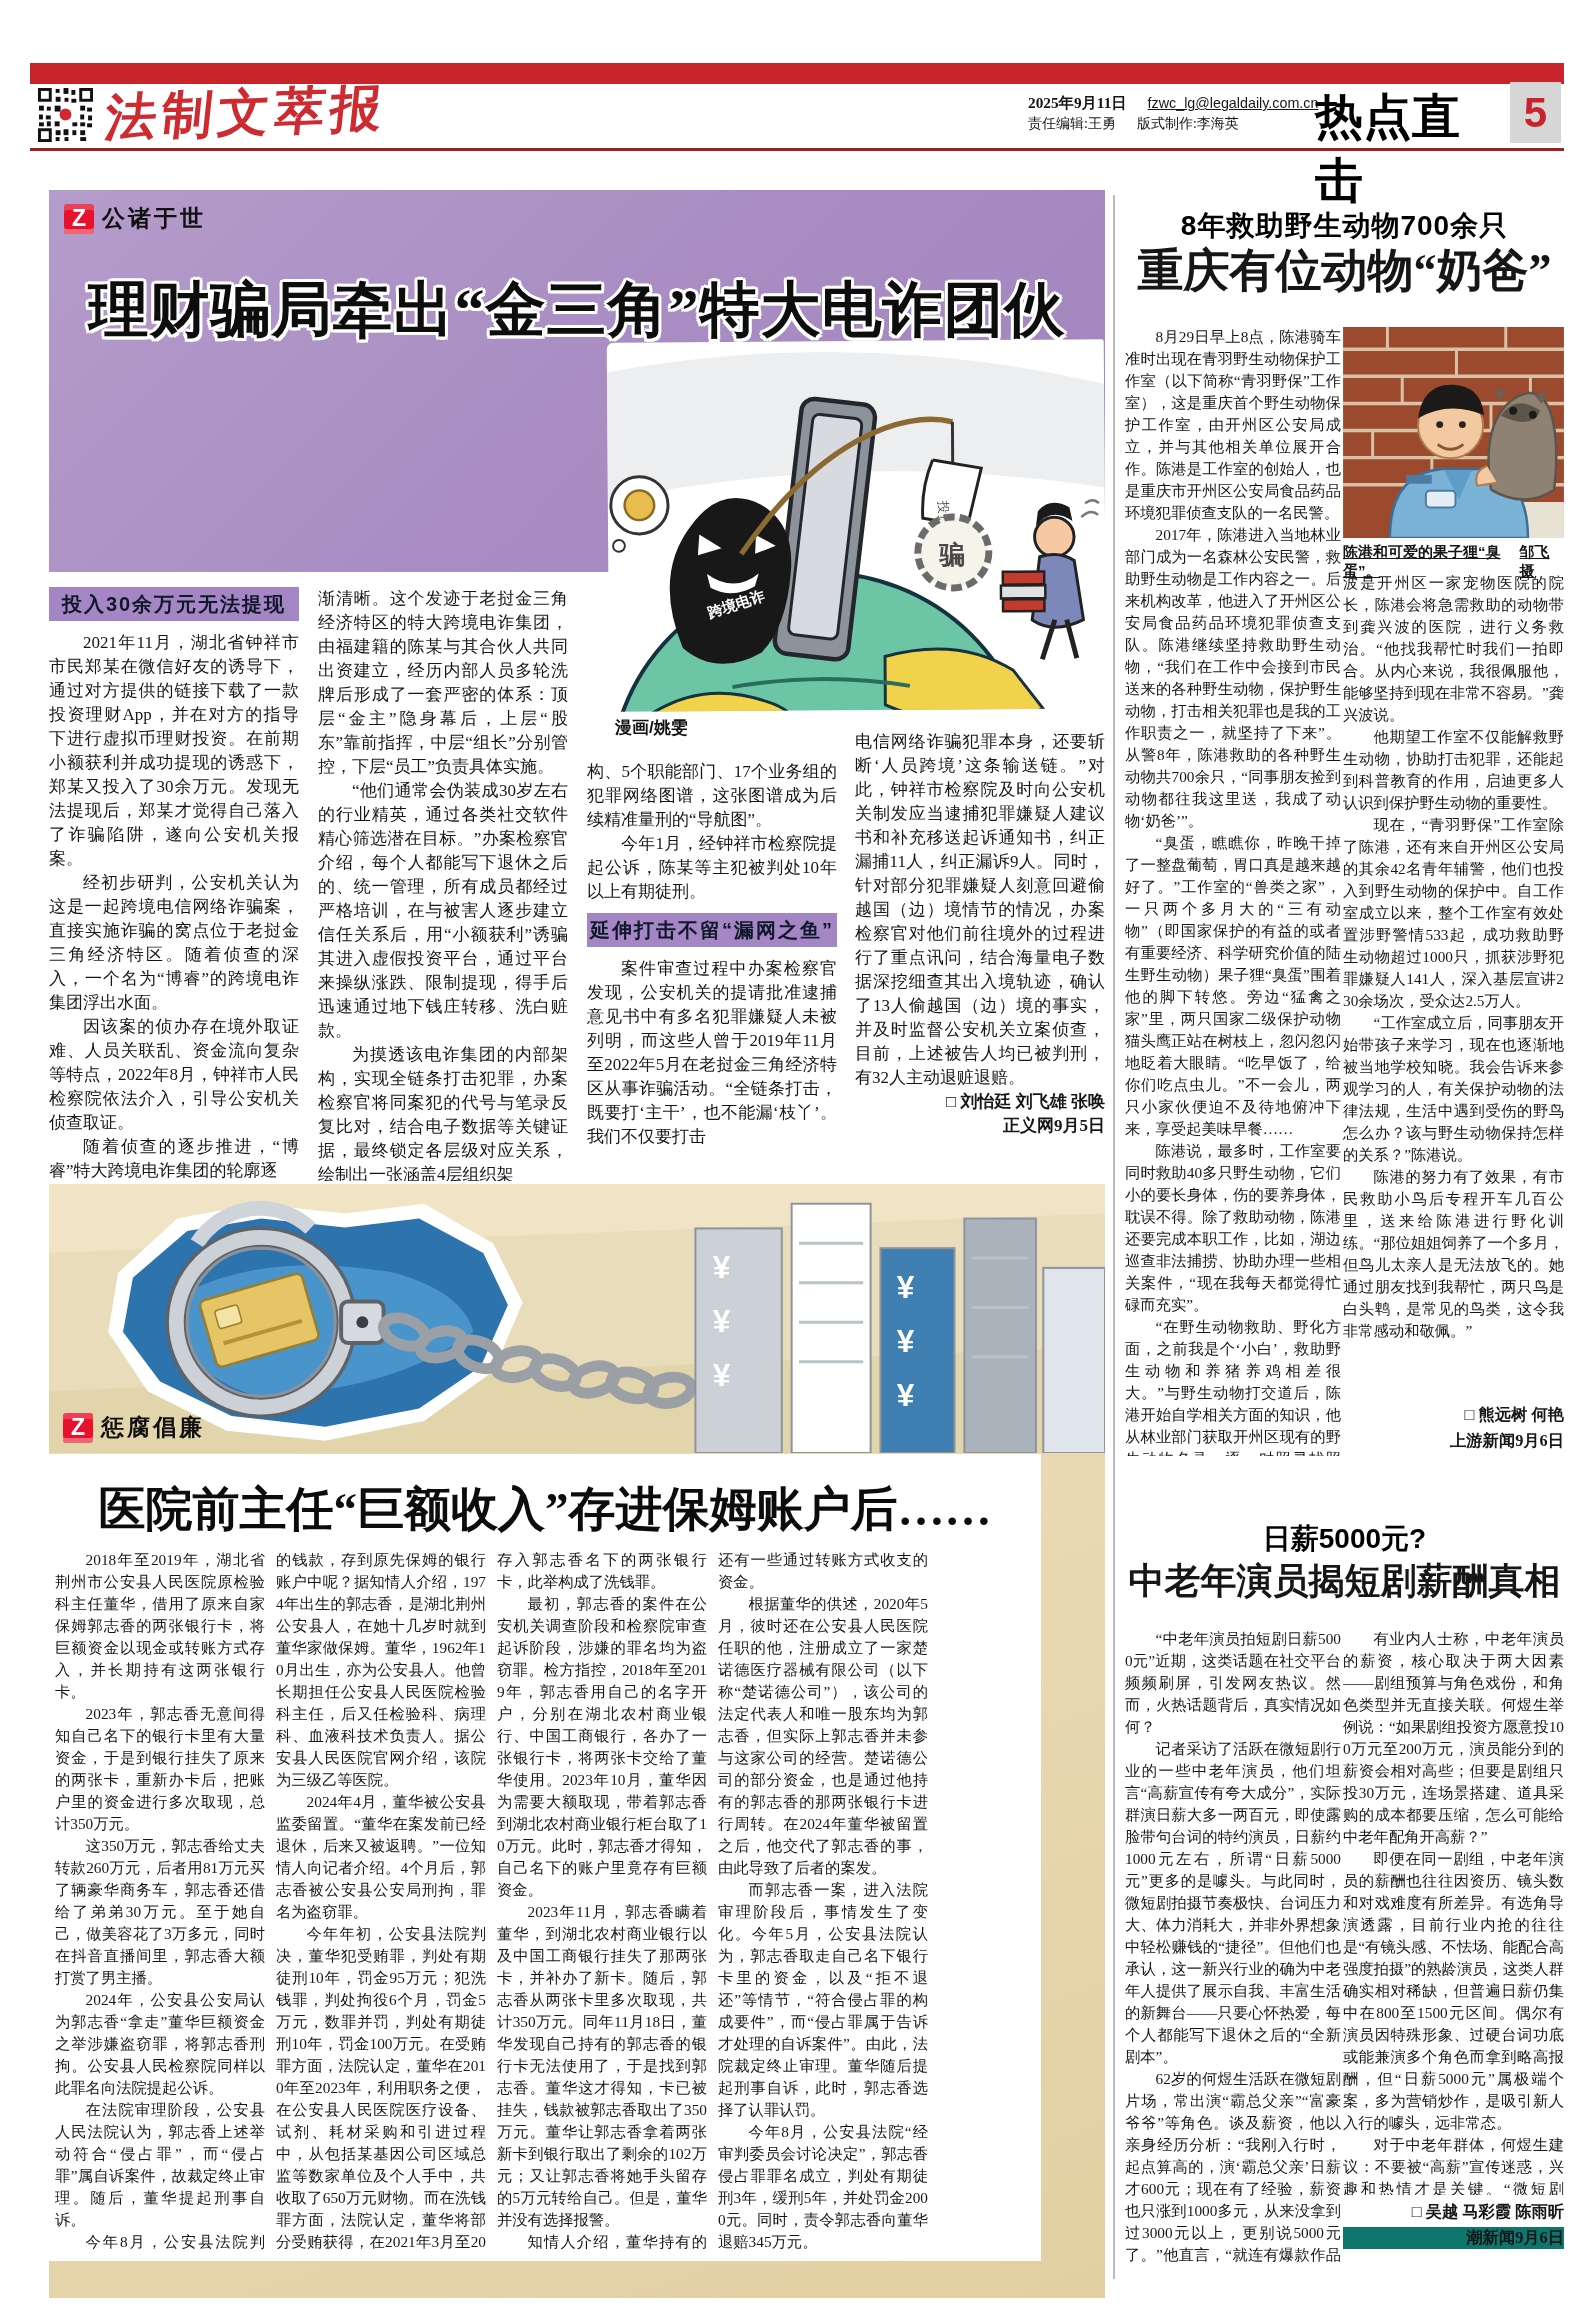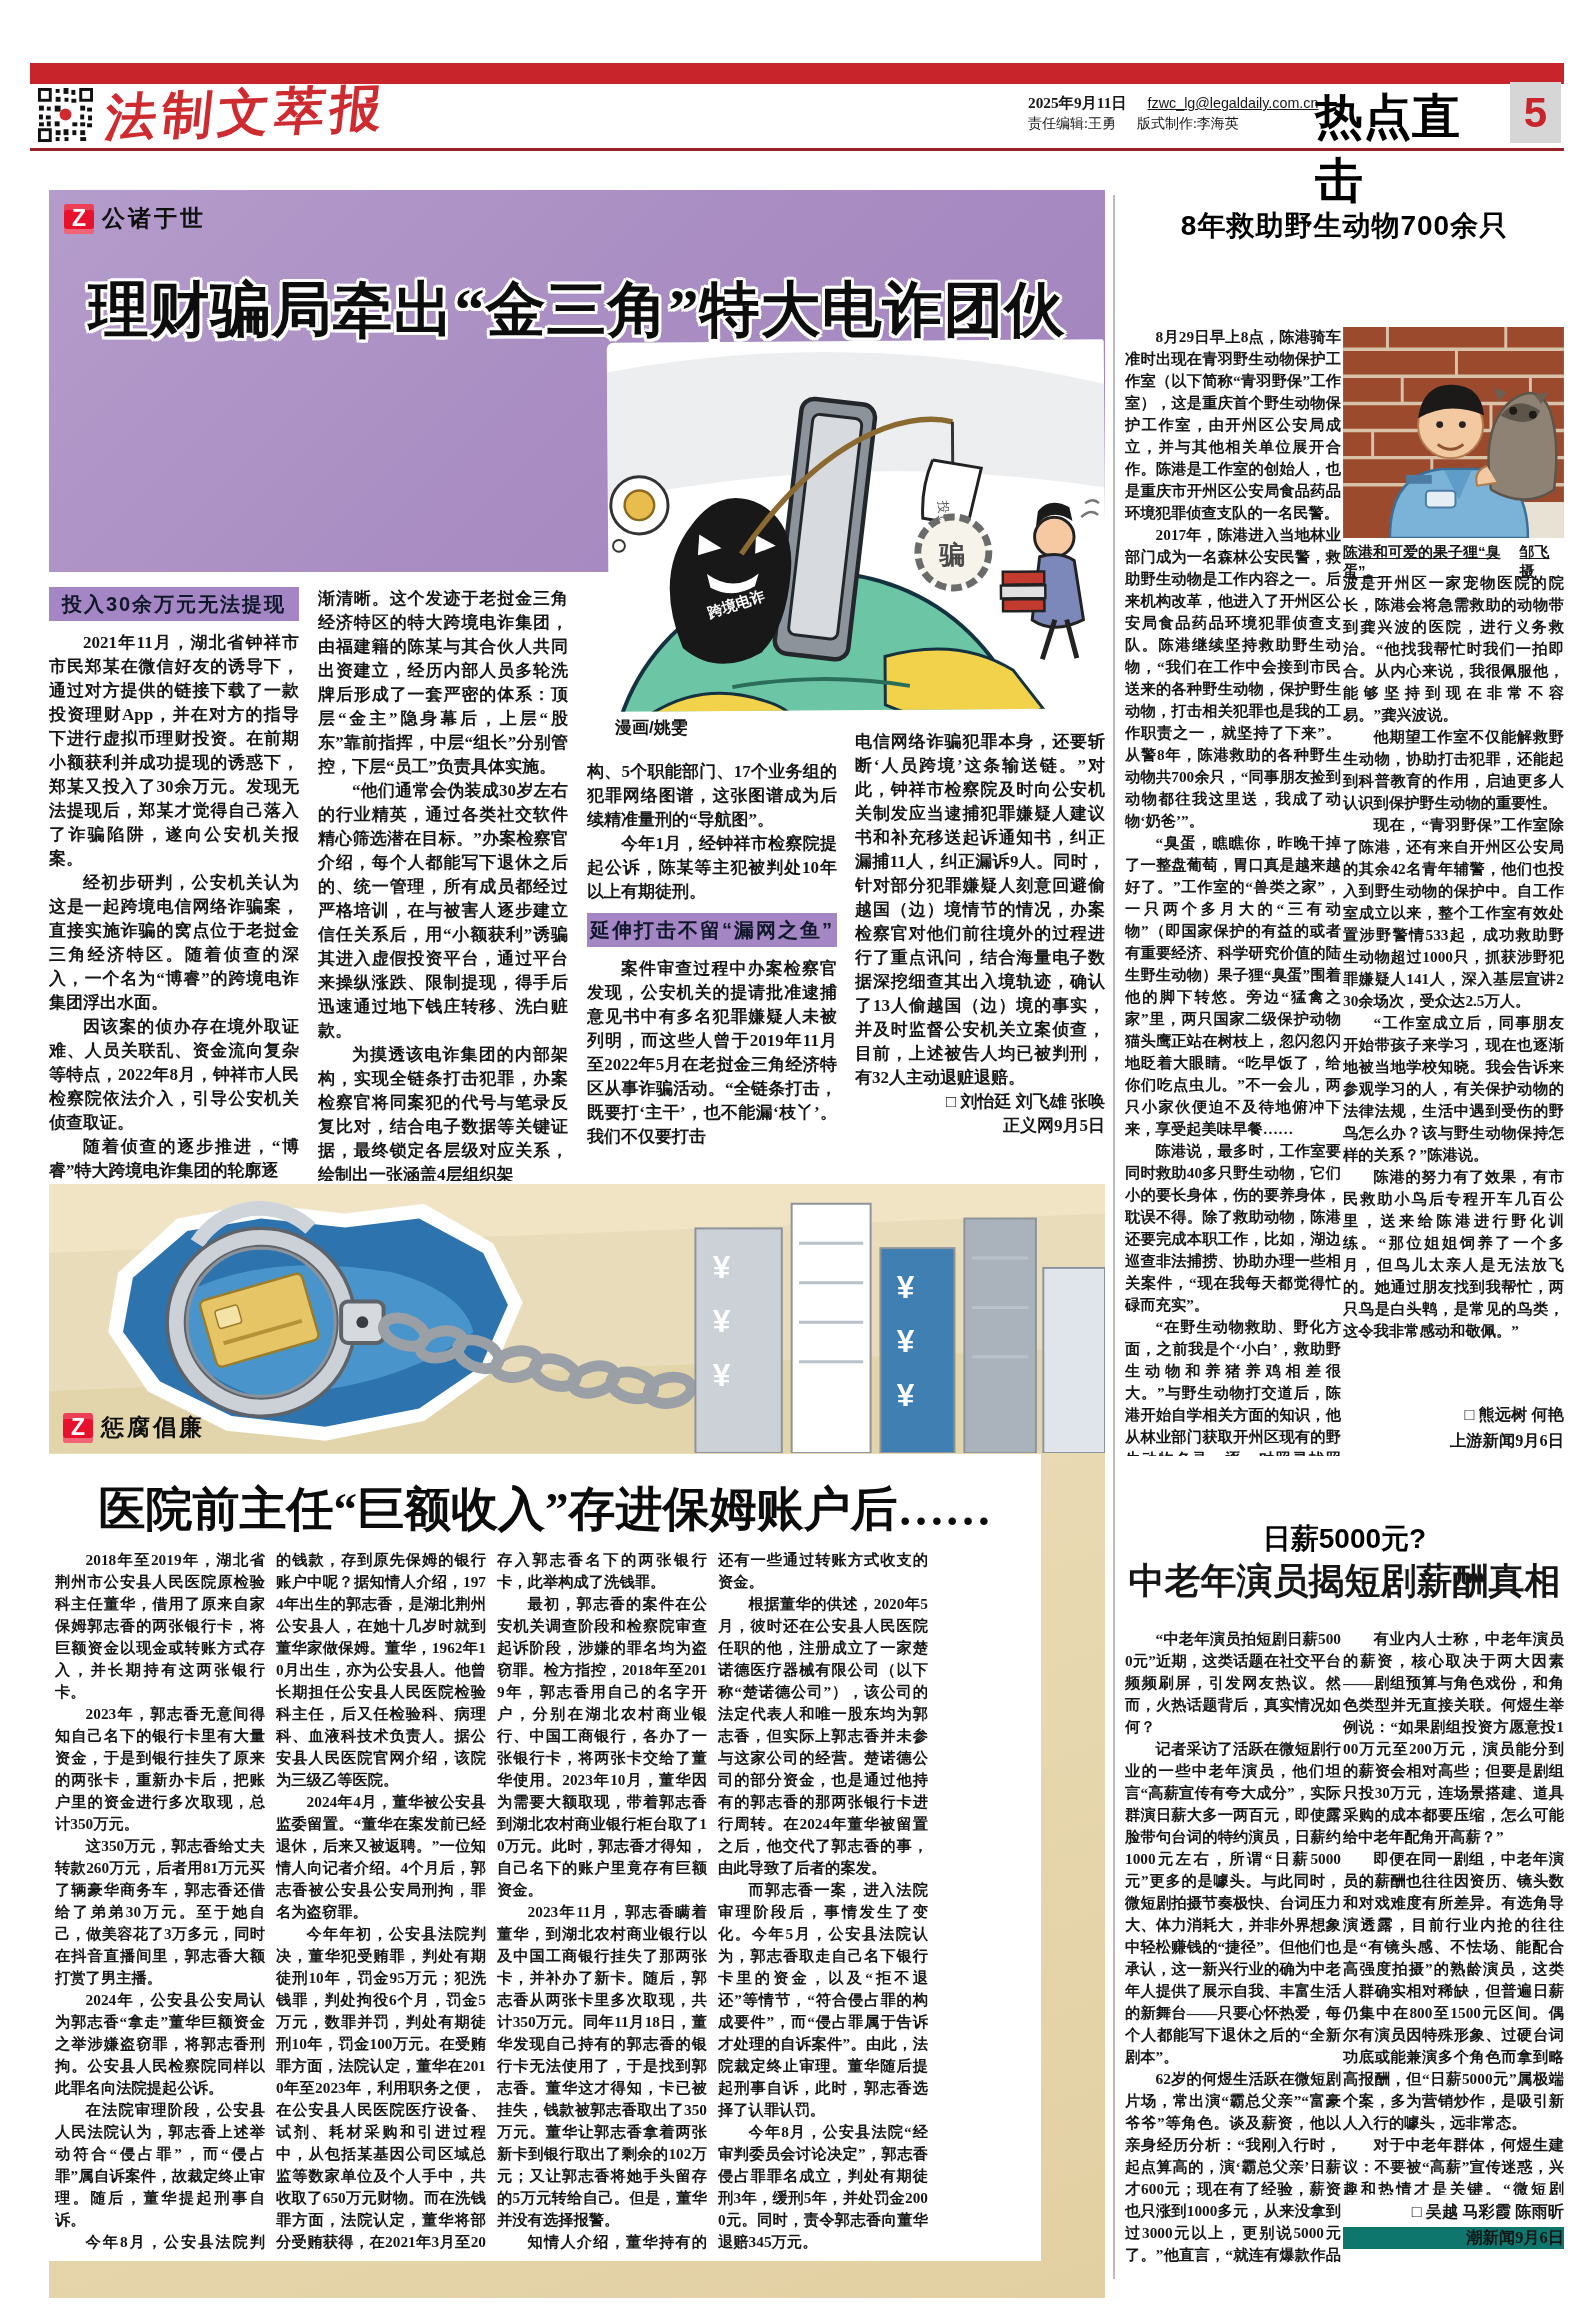--- a/index.html
+++ b/index.html
@@ -23,21 +23,21 @@
                display:flex;align-items:center;justify-content:center;}
   .pagenum-box span{font-size:42px;font-weight:bold;color:#c8242b;font-family:"Liberation Sans",sans-serif;}
   .head-rule{position:absolute;left:30px;top:148px;width:1534px;height:3px;background:#9c2126;}
   
   .ztag{display:flex;align-items:center;gap:8px;}
   .zlogo{width:30px;height:30px;background:#e8112d;border-radius:3px;color:#fff;display:flex;
          align-items:center;justify-content:center;font-size:23px;font-weight:900;
          font-family:"Liberation Sans",sans-serif;box-shadow:inset 0 -5px 0 rgba(255,255,255,.35), inset 0 6px 0 rgba(255,255,255,.2);}
   .ztag .tlabel{font-size:23px;font-weight:900;font-family:"Liberation Sans",sans-serif;color:#101010;letter-spacing:3px;}
   .coltext{position:absolute;overflow:hidden;text-align:justify;word-break:break-all;}
-  .coltext p{margin:0;text-indent:2em;font-weight:bold;}
+  .coltext p{margin:0;text-indent:2em;}
   .coltext p.flush{text-indent:0;}
   .byline{ text-align:right;font-weight:bold;}
   .srcline{text-align:right;font-weight:bold;}
   
   .purple{position:absolute;left:49px;top:190px;width:1056px;height:382px;
           background:linear-gradient(135deg,#b49ccb 0%,#a88cc2 55%,#a184bd 100%);}
   .fraud-tag{position:absolute;left:64px;top:203px;}
   .fraud-headline{position:absolute;left:54px;top:270px;width:1046px;text-align:center;
       font-size:60px;font-weight:900;color:#0d0d0d;letter-spacing:1px;white-space:nowrap;
       text-shadow:3px 0 0 #fff,-3px 0 0 #fff,0 3px 0 #fff,0 -3px 0 #fff,2.5px 2.5px 0 #fff,-2.5px 2.5px 0 #fff,2.5px -2.5px 0 #fff,-2.5px -2.5px 0 #fff;}
@@ -351,20 +351,21 @@
           <p>今年8月，公安县法院“经审判委员会讨论决定”，郭志香侵占罪罪名成立，判处有期徒刑3年，缓刑5年，并处罚金2000元。同时，责令郭志香向董华退赔345万元。</p>
         </div>
       <div class="byline">□ 李微敖</div>
 
     </div>
   </div>
 
   <div class="vdivider"></div>
 
   <div class="kicker animal-kicker">8年救助野生动物700余只</div>
+  <div class="animal-headline">重庆有位动物“奶爸”</div>
 
   <div class="coltext animal-col1">
     <div>
         <p>8月29日早上8点，陈港骑车准时出现在青羽野生动物保护工作室（以下简称“青羽野保”工作室），这是重庆首个野生动物保护工作室，由开州区公安局成立，并与其他相关单位展开合作。陈港是工作室的创始人，也是重庆市开州区公安局食品药品环境犯罪侦查支队的一名民警。</p>
         <p>2017年，陈港进入当地林业部门成为一名森林公安民警，救助野生动物是工作内容之一。后来机构改革，他进入了开州区公安局食品药品环境犯罪侦查支队。陈港继续坚持救助野生动物，“我们在工作中会接到市民送来的各种野生动物，保护野生动物，打击相关犯罪也是我的工作职责之一，就坚持了下来”。从警8年，陈港救助的各种野生动物共700余只，“同事朋友捡到动物都往我这里送，我成了动物‘奶爸’”。</p>
         <p>“臭蛋，瞧瞧你，昨晚干掉了一整盘葡萄，胃口真是越来越好了。”工作室的“兽类之家”，一只两个多月大的“三有动物”（即国家保护的有益的或者有重要经济、科学研究价值的陆生野生动物）果子狸“臭蛋”围着他的脚下转悠。旁边“猛禽之家”里，两只国家二级保护动物猫头鹰正站在树枝上，忽闪忽闪地眨着大眼睛。“吃早饭了，给你们吃点虫儿。”不一会儿，两只小家伙便迫不及待地俯冲下来，享受起美味早餐……</p>
         <p>陈港说，最多时，工作室要同时救助40多只野生动物，它们小的要长身体，伤的要养身体，耽误不得。除了救助动物，陈港还要完成本职工作，比如，湖边巡查非法捕捞、协助办理一些相关案件，“现在我每天都觉得忙碌而充实”。</p>
         <p>“在野生动物救助、野化方面，之前我是个‘小白’，救助野生动物和养猪养鸡相差很大。”与野生动物打交道后，陈港开始自学相关方面的知识，他从林业部门获取开州区现有的野生动物名录，逐一对照寻找照片，深入学习它们的习性，并将这些信息整理成电子文档，时常翻阅。</p>
       </div>
   </div>

